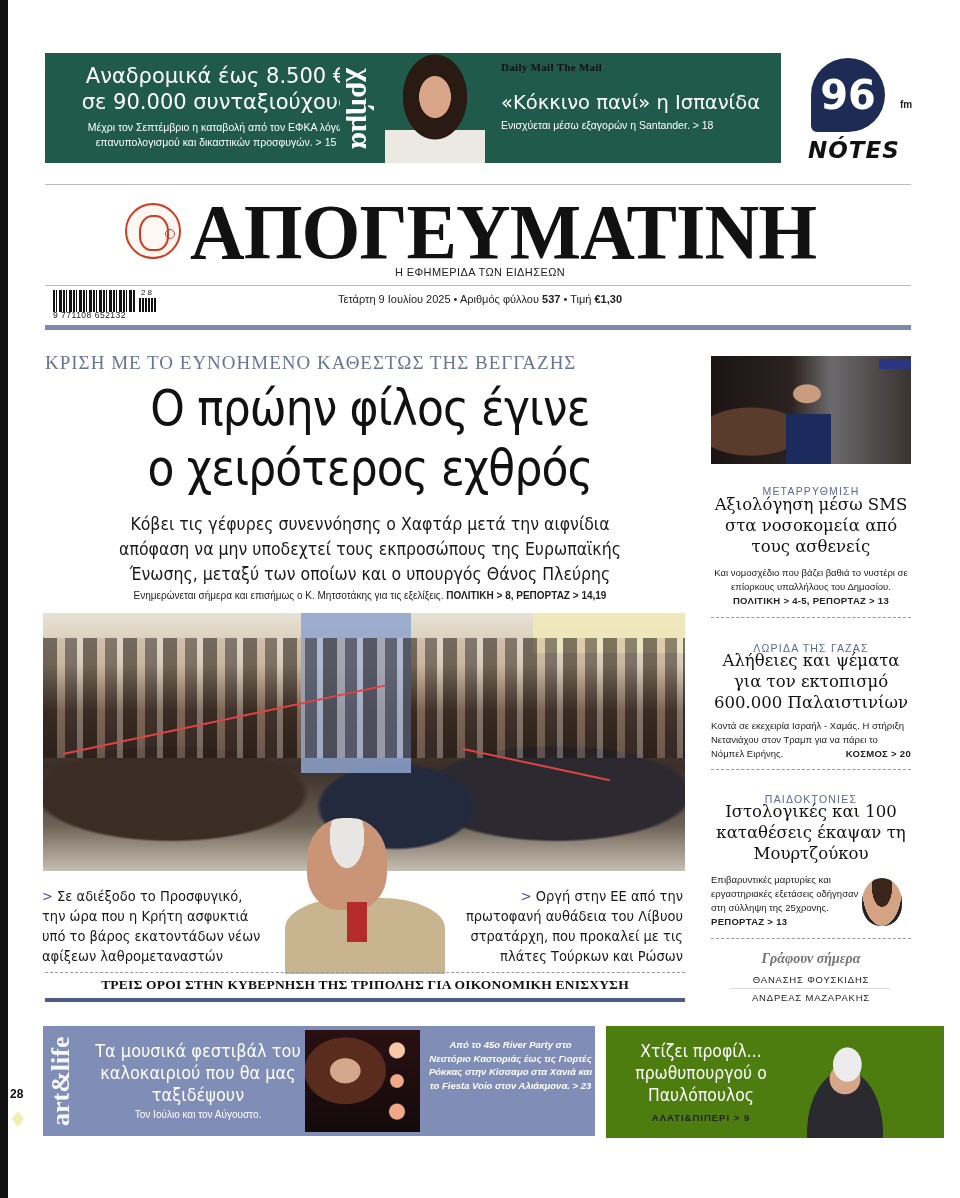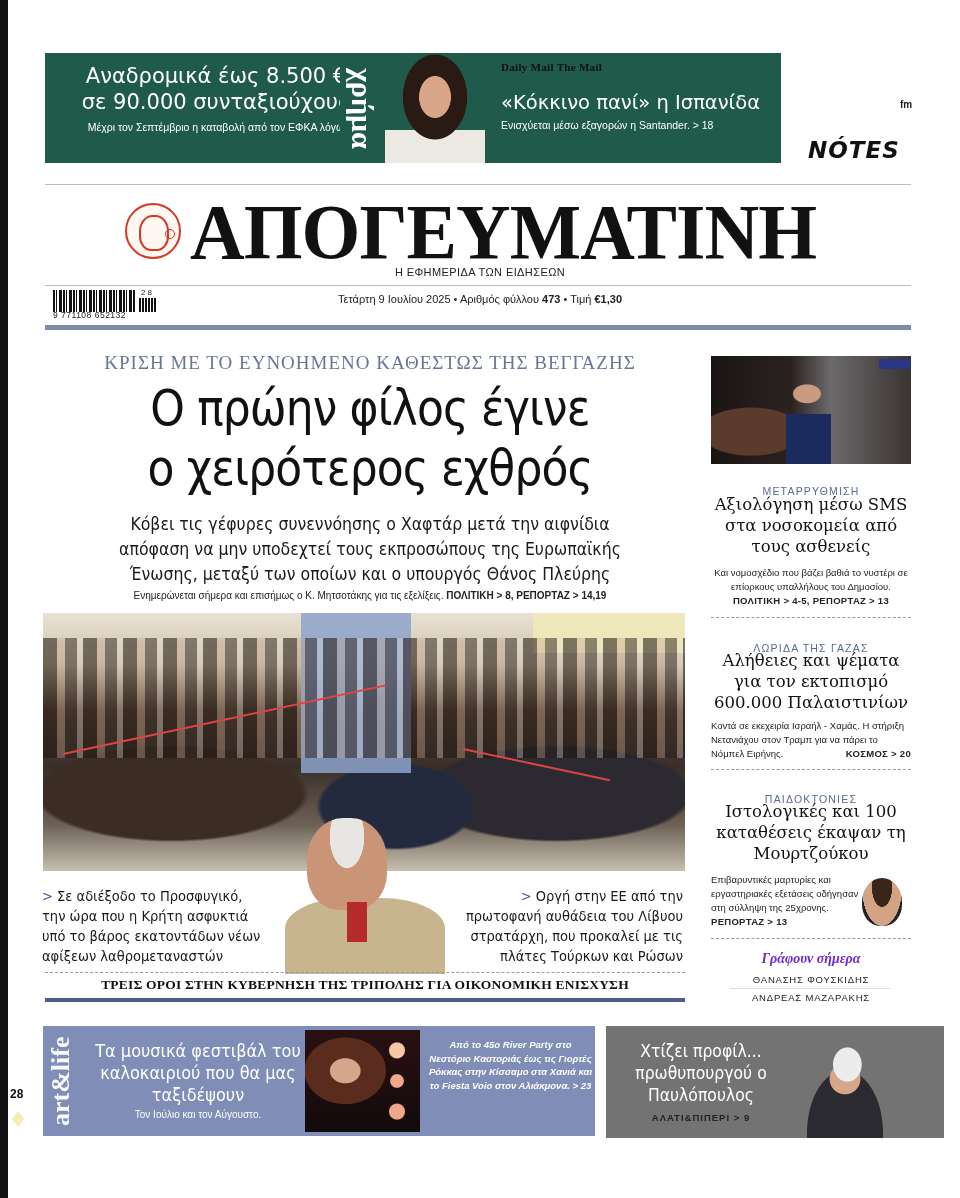--- a/index.html
+++ b/index.html
@@ -34,21 +34,21 @@
   .barcode { position: absolute; left: 53px; top: 290px; width: 106px; height: 30px; }
   .barcode .bars { position: absolute; left: 0; top: 0; width: 82px; height: 22px; background: repeating-linear-gradient(90deg, #111 0 2px, #fff 2px 3px, #111 3px 4px, #fff 4px 6px, #111 6px 9px, #fff 9px 10px); }
   .barcode .bars2 { position: absolute; left: 86px; top: 8px; width: 18px; height: 14px; background: repeating-linear-gradient(90deg, #111 0 2px, #fff 2px 3px); }
   .barcode .num { position: absolute; left: 0; top: 20px; font-size: 8.5px; letter-spacing: 0.5px; }
   .barcode .sup { position: absolute; left: 88px; top: -2px; font-size: 8px; letter-spacing: 2px; }
   .dateline { position: absolute; left: 300px; top: 293px; width: 360px; text-align: center; font-size: 11px; color: #222; }
   .dateline b { font-weight: 700; }
   .blue-bar { position: absolute; left: 45px; top: 325px; width: 866px; height: 5px; background: #7d8aa8; }
 
   
-  .kicker { position: absolute; left: 45px; top: 352px; width: 650px; text-align: center; font-family: "Liberation Serif", serif; font-size: 19px; letter-spacing: 1px; color: #6a7596; }
+  .kicker { position: absolute; left: 45px; top: 352px; width: 650px; text-align: left; font-family: "Liberation Serif", serif; font-size: 19px; letter-spacing: 1px; color: #6a7596; }
   .headline { position: absolute; left: 45px; top: 378px; width: 650px; text-align: center; font-family: "DejaVu Sans", sans-serif; font-size: 50px; line-height: 60px; letter-spacing: -1px; color: #111; transform: scaleX(0.88); transform-origin: center; }
   .deck { position: absolute; left: 45px; top: 512px; width: 650px; text-align: center; font-family: "DejaVu Sans", sans-serif; font-size: 17.5px; line-height: 25px; color: #1a1a1a; transform: scaleX(0.9); transform-origin: center; }
   .ref { position: absolute; left: 45px; top: 590px; width: 650px; text-align: center; font-size: 10px; color: #222; }
   .ref b { font-weight: 700; }
 
   .photo-main { position: absolute; left: 43px; top: 613px; width: 642px; height: 258px; overflow: hidden;
     background:
       linear-gradient(180deg, rgba(255,255,255,0.0) 0%, rgba(0,0,0,0) 100%),
       radial-gradient(ellipse at 20% 70%, #3c2d24 0 18%, transparent 19%),
       radial-gradient(ellipse at 55% 75%, #242a3e 0 15%, transparent 16%),
@@ -75,82 +75,84 @@
   
   .side-photo { position: absolute; left: 711px; top: 356px; width: 200px; height: 108px; overflow: hidden;
     background: radial-gradient(ellipse at 20% 70%, #5a3b2c 0 22%, transparent 23%), radial-gradient(ellipse at 48% 35%, #c99b80 0 9%, transparent 10%), linear-gradient(90deg, #1a1515 0%, #2b2220 40%, #6c6a6c 60%, #3a3330 100%); }
   .side-photo .folder { position: absolute; left: 75px; top: 58px; width: 45px; height: 50px; background: #1b2b5e; }
   .side-photo .flag { position: absolute; left: 168px; top: 3px; width: 32px; height: 10px; background: #2a3584; }
   .side-kicker { position: absolute; left: 711px; width: 200px; text-align: center; font-size: 10.5px; letter-spacing: 1.2px; color: #5b6a96; margin-top: 12px; }
   .side-head { position: absolute; left: 711px; width: 200px; text-align: center; font-family: "DejaVu Serif", serif; font-size: 16.5px; line-height: 21px; color: #111; }
   .side-body { position: absolute; left: 711px; width: 200px; font-size: 9.5px; line-height: 14px; color: #222; }
   .side-ref { font-weight: 700; letter-spacing: 0.3px; }
   .boy { position: absolute; left: 862px; top: 878px; width: 40px; height: 48px; border-radius: 50% 50% 45% 45%; background: radial-gradient(ellipse at 50% 20%, #3a251b 0 35%, #d3a384 36% 70%, #222 71%); }
-  .writers-title { position: absolute; left: 711px; top: 951px; width: 200px; text-align: center; font-family: "Liberation Serif", serif; font-style: italic; font-weight: 700; font-size: 14px; color: #6d28d9; }
+  .writers-title { position: absolute; left: 711px; top: 951px; width: 200px; text-align: center; font-family: "Liberation Serif", serif; font-style: italic; font-weight: 700; font-size: 14px; color: #737373; }
   .writer { position: absolute; left: 711px; width: 200px; text-align: center; font-size: 9.5px; letter-spacing: 0.8px; color: #222; }
   .writer-sep { position: absolute; left: 730px; top: 988px; width: 160px; height: 1px; background: #ddd; }
 
   
   .artlife { position: absolute; left: 43px; top: 1026px; width: 552px; height: 110px; background: #7f8db7; color: #fff; }
   .artlife .vlabel { position: absolute; left: 0; top: 0; width: 35px; height: 110px; writing-mode: vertical-rl; transform: rotate(180deg); font-family: "Liberation Serif", serif; font-weight: 700; font-size: 26px; line-height: 35px; text-align: center; color: #fff; opacity: 0.95; }
   .artlife .h { position: absolute; left: 40px; top: 14px; width: 230px; text-align: center; font-family: "DejaVu Sans", sans-serif; font-size: 17px; line-height: 22px; transform: scaleX(0.95); }
   .artlife .s { position: absolute; left: 40px; top: 83px; width: 230px; text-align: center; font-size: 10px; }
   .artlife .photo { position: absolute; left: 262px; top: 4px; width: 115px; height: 102px; background: radial-gradient(circle at 80% 20%, #f7c8a8 0 6%, transparent 7%), radial-gradient(circle at 80% 50%, #f0a88a 0 6%, transparent 7%), radial-gradient(circle at 80% 80%, #f0a88a 0 6%, transparent 7%), radial-gradient(ellipse at 35% 40%, #d6a68c 0 14%, #5a2c1e 15% 38%, transparent 39%), linear-gradient(180deg, #2a1012, #120a0c); }
   .artlife .side { position: absolute; left: 385px; top: 12px; width: 165px; text-align: center; font-size: 9.5px; line-height: 13.5px; font-weight: 700; font-style: italic; }
-  .pavlo { position: absolute; left: 606px; top: 1026px; width: 338px; height: 112px; background: #737373; color: #fff; }
+  .pavlo { position: absolute; left: 606px; top: 1026px; width: 338px; height: 112px; background: #4d7c0f; color: #fff; }
   .pavlo .h { position: absolute; left: 10px; top: 14px; width: 170px; text-align: center; font-family: "DejaVu Sans", sans-serif; font-size: 17px; line-height: 22px; transform: scaleX(0.92); }
   .pavlo .ref { position: absolute; left: 10px; top: 86px; width: 170px; text-align: center; font-size: 9.5px; font-weight: 700; letter-spacing: 1px; }
   .pavlo .photo { position: absolute; left: 180px; top: 10px; width: 118px; height: 102px; background: radial-gradient(ellipse at 52% 28%, #ececec 0 16%, transparent 17%), radial-gradient(ellipse at 50% 42%, #d6a689 0 18%, transparent 19%), radial-gradient(ellipse at 50% 95%, #2a2a30 0 45%, transparent 46%); }
 
   .pagenum { position: absolute; left: 10px; top: 1087px; font-size: 12px; font-weight: 700; color: #111; }
   .diamond { position: absolute; left: 12px; top: 1111px; width: 12px; height: 16px; background: #f4ecb0; clip-path: polygon(50% 0, 100% 50%, 50% 100%, 0 50%); }
 </style>
 </head>
 <body>
 
 <div class="page-border"></div>
 
 <div class="topbanner tb-left">
   <div class="h">Αναδρομικά έως 8.500 €</div>
   <div class="h">σε 90.000 συνταξιούχους</div>
   <div class="s">Μέχρι τον Σεπτέμβριο η καταβολή από τον ΕΦΚΑ λόγω</div>
+  <div class="s" style="margin-top:0">επανυπολογισμού και δικαστικών προσφυγών. &gt; 15</div>
 </div>
 <div class="vertical-xrima">χρήμα</div>
 
 <div class="topbanner tb-right">
   <div class="photo"></div>
   <div class="txt">
     <div class="masthead">Daily Mail  The Mail</div>
     <div class="h">«Κόκκινο πανί» η Ισπανίδα</div>
     <div class="s">Ενισχύεται μέσω εξαγορών η Santander. &gt; 18</div>
   </div>
 </div>
 
 <div class="notes-logo">
+  <div class="notes-bubble">96</div>
   <div class="notes-fm">fm</div>
   <div class="notes-word">NÓTES</div>
 </div>
 
 <div class="rule" style="top:184px"></div>
 <div class="logo-coin"></div>
 <div class="title">ΑΠΟΓΕΥΜΑΤΙΝΗ</div>
 <div class="tagline">Η ΕΦΗΜΕΡΙΔΑ ΤΩΝ ΕΙΔΗΣΕΩΝ</div>
 <div class="rule" style="top:285px"></div>
 
 <div class="barcode">
   <div class="bars"></div>
   <div class="bars2"></div>
   <div class="sup">28</div>
   <div class="num">9 771108 652132</div>
 </div>
 
 <div class="dateline">
   <span>Τετάρτη 9 Ιουλίου 2025</span> •
   <span>Αριθμός φύλλου</span>
-  <b>473</b> •
+  <b>537</b> •
   <span>Τιμή</span>
   <b>€1,30</b>
 </div>
 <div class="blue-bar"></div>
 
 <div class="kicker">ΚΡΙΣΗ ΜΕ ΤΟ ΕΥΝΟΗΜΕΝΟ ΚΑΘΕΣΤΩΣ ΤΗΣ ΒΕΓΓΑΖΗΣ</div>
 <div class="headline">
   <div>Ο πρώην φίλος έγινε</div>
   <div>ο χειρότερος εχθρός</div>
 </div>

